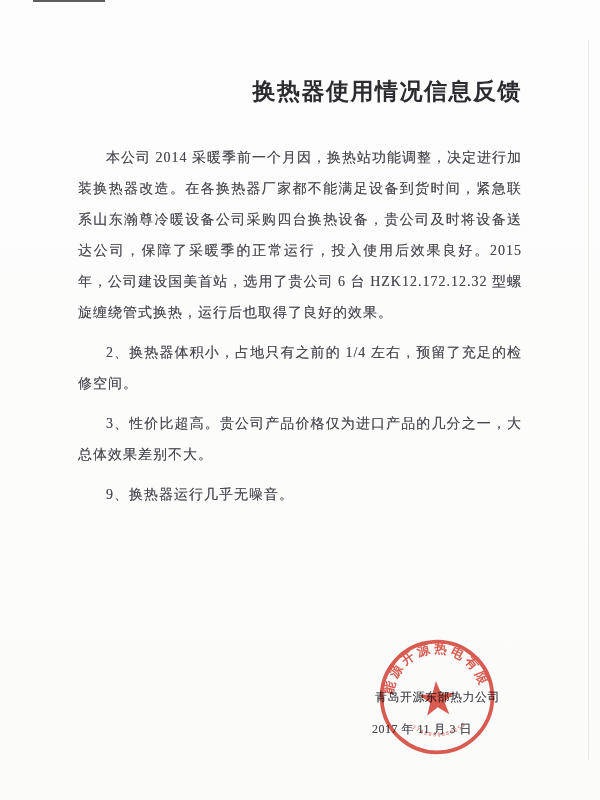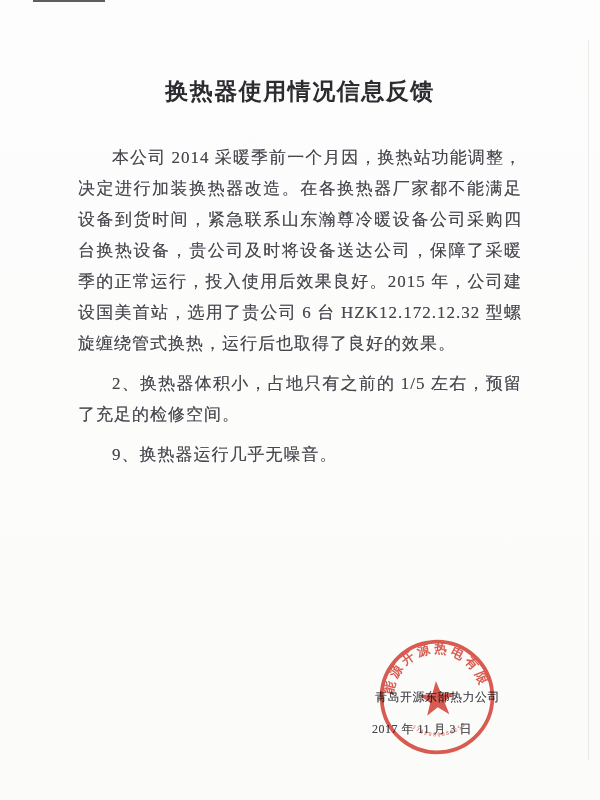--- a/index.html
+++ b/index.html
@@ -22,31 +22,31 @@
     position: absolute; right: 11px; top: 40px; width: 1px; height: 720px;
     background: #e9e9e6;
   }
   .doc-content {
     position: absolute; left: 0; top: 0;
     width: 600px; box-sizing: border-box;
     padding: 76px 78px 0 78px;
     color: #44444b;
   }
   .doc-title {
-    text-align: center;
+    text-align: right;
     font-family: "Liberation Sans", "DejaVu Sans", sans-serif;
     font-weight: bold;
     font-size: 23px;
     letter-spacing: 1.5px;
     color: #2b2b30;
     margin: 0 0 35px 0;
   }
   .doc-body p {
     margin: 0 0 9px 0;
-    font-size: 17px;
+    font-size: 14px;
     line-height: 31px;
     letter-spacing: 1px;
     text-indent: 2em;
     text-align: justify;
     text-justify: inter-character;
     color: #47474e;
     text-shadow: 0 0 .5px rgba(70,70,80,.55);
   }
   .signature-block {
     position: absolute;
@@ -85,21 +85,22 @@
 <div class="scan-page">
 
   <div class="scan-edge-top"></div>
   <div class="scan-edge-right"></div>
 
   <div class="doc-content">
     <h1 class="doc-title">换热器使用情况信息反馈</h1>
 
     <div class="doc-body">
       <p>本公司 2014 采暖季前一个月因，换热站功能调整，决定进行加装换热器改造。在各换热器厂家都不能满足设备到货时间，紧急联系山东瀚尊冷暖设备公司采购四台换热设备，贵公司及时将设备送达公司，保障了采暖季的正常运行，投入使用后效果良好。2015 年，公司建设国美首站，选用了贵公司 6 台 HZK12.172.12.32 型螺旋缠绕管式换热，运行后也取得了良好的效果。</p>
-      <p>2、换热器体积小，占地只有之前的 1/5 左右，预留了充足的检修空间。</p>
+      <p>2、换热器体积小，占地只有之前的 1/4 左右，预留了充足的检修空间。</p>
+      <p>3、性价比超高。贵公司产品价格仅为进口产品的几分之一，大总体效果差别不大。</p>
       <p>9、换热器运行几乎无噪音。</p>
     </div>
   </div>
 
   <div class="signature-block">
     <div>青岛开源东部热力公司</div>
     <div class="signature-date">2017 年 11 月 3 日</div>
   </div>
 
   <svg class="company-seal" viewBox="0 0 130 130" xmlns="http://www.w3.org/2000/svg">

